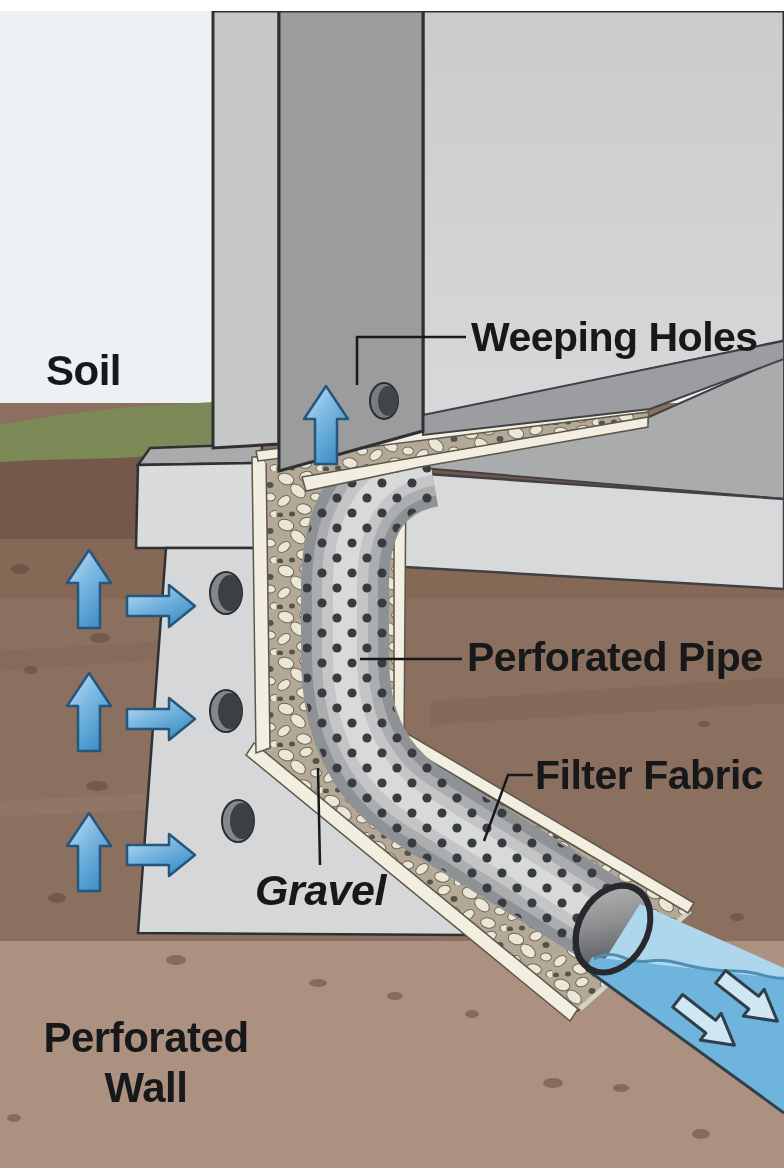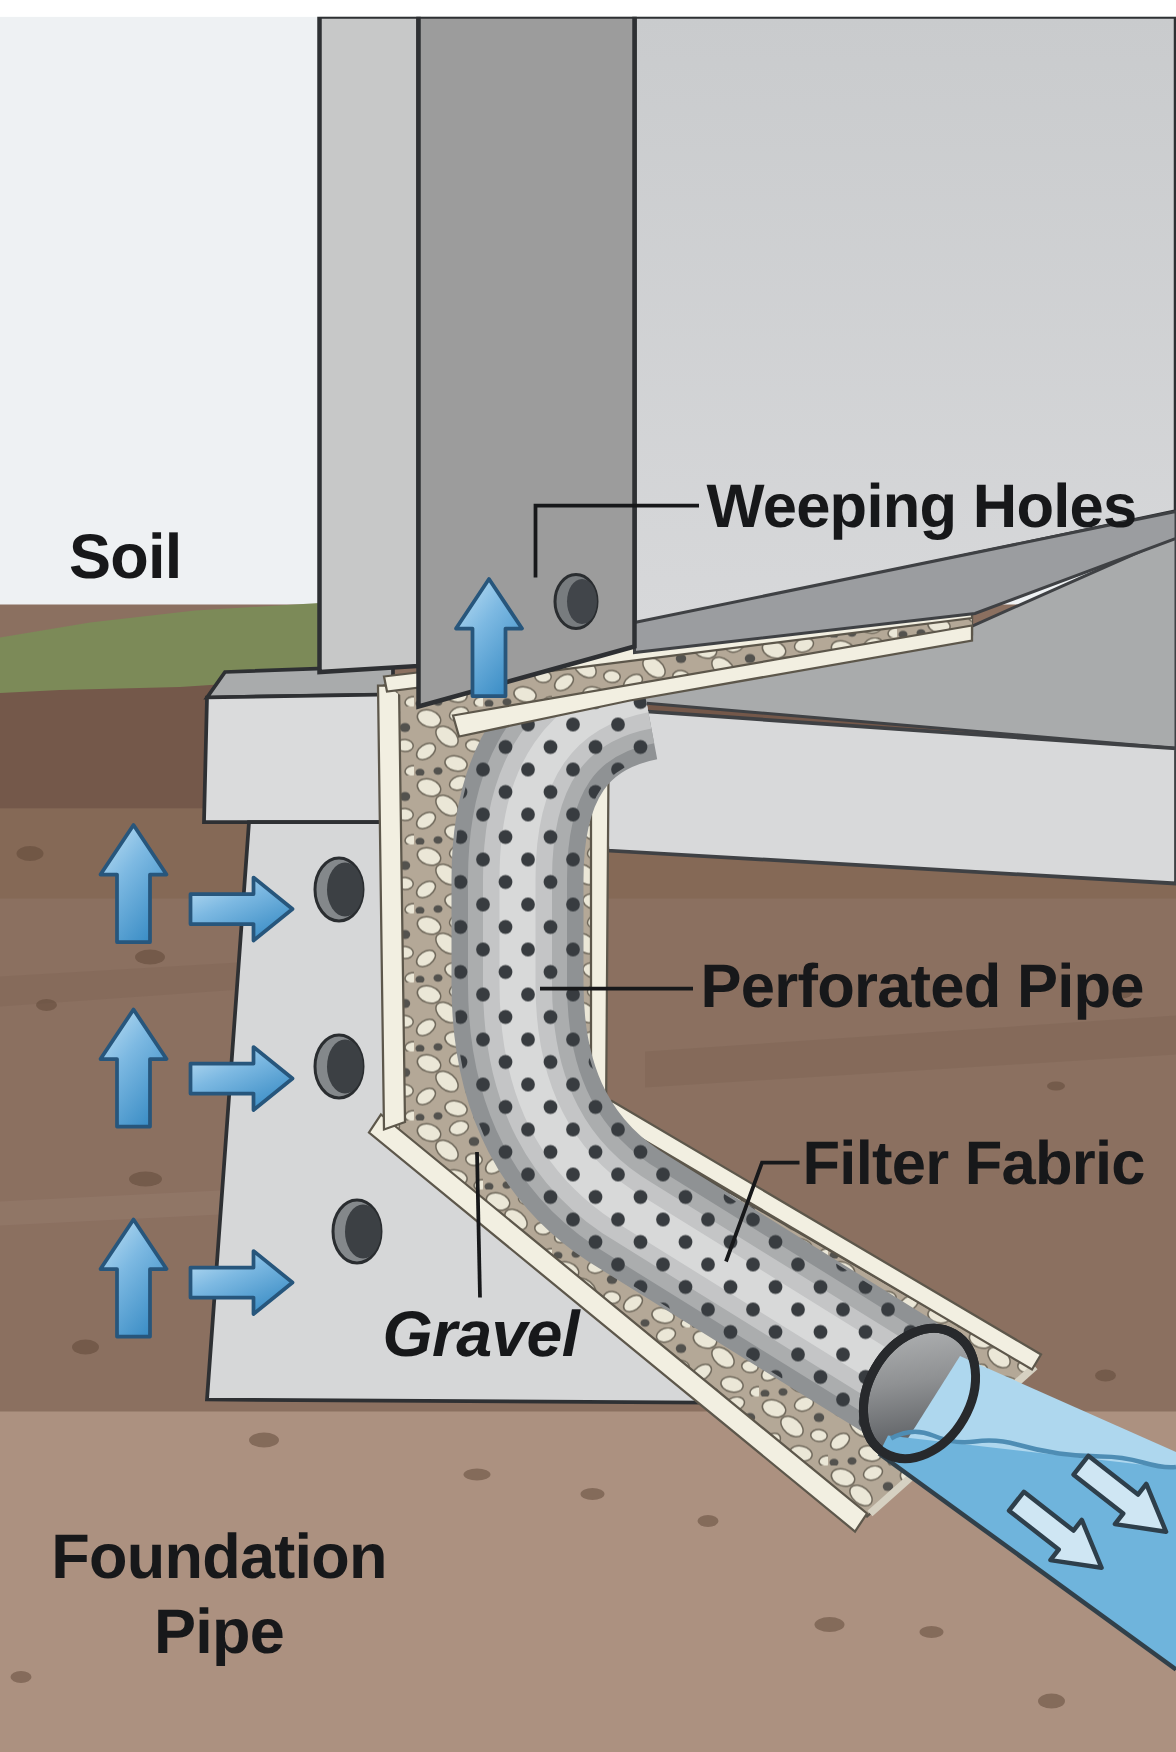--- a/index.html
+++ b/index.html
@@ -211,17 +211,17 @@
     <path d="M318,757 L320,854"></path>
   </g>
 </svg>
 
 <div class="lbl lbl-soil">Soil</div>
 <div class="lbl lbl-weeping">Weeping Holes</div>
 <div class="lbl lbl-fabric">Filter Fabric</div>
 <div class="lbl lbl-pipe">Perforated Pipe</div>
 <div class="lbl lbl-gravel">Gravel</div>
 <div class="lbl lbl-foundation">
-  <div>Foundation</div>
-  <div>Pipe</div>
+  <div>Perforated</div>
+  <div>Wall</div>
 </div>
 
 </div>
 
 </body></html>

